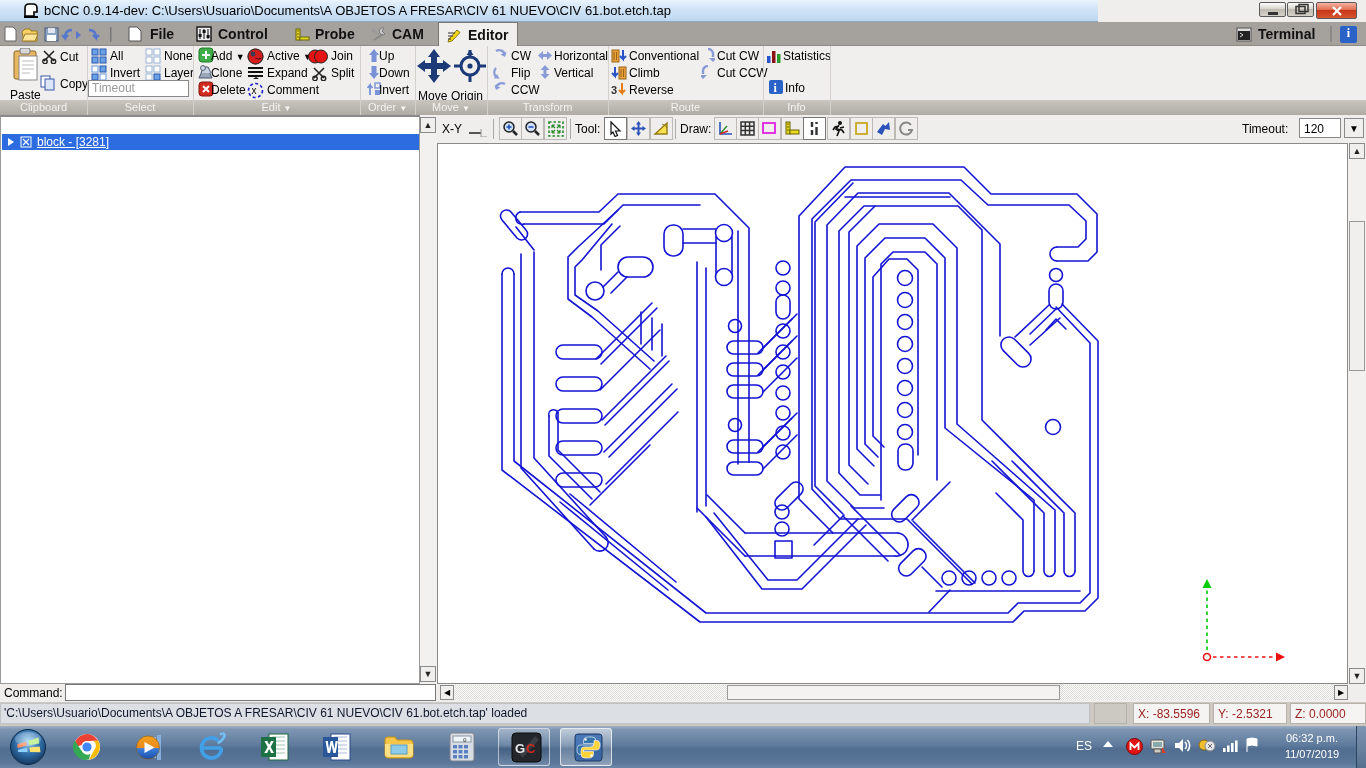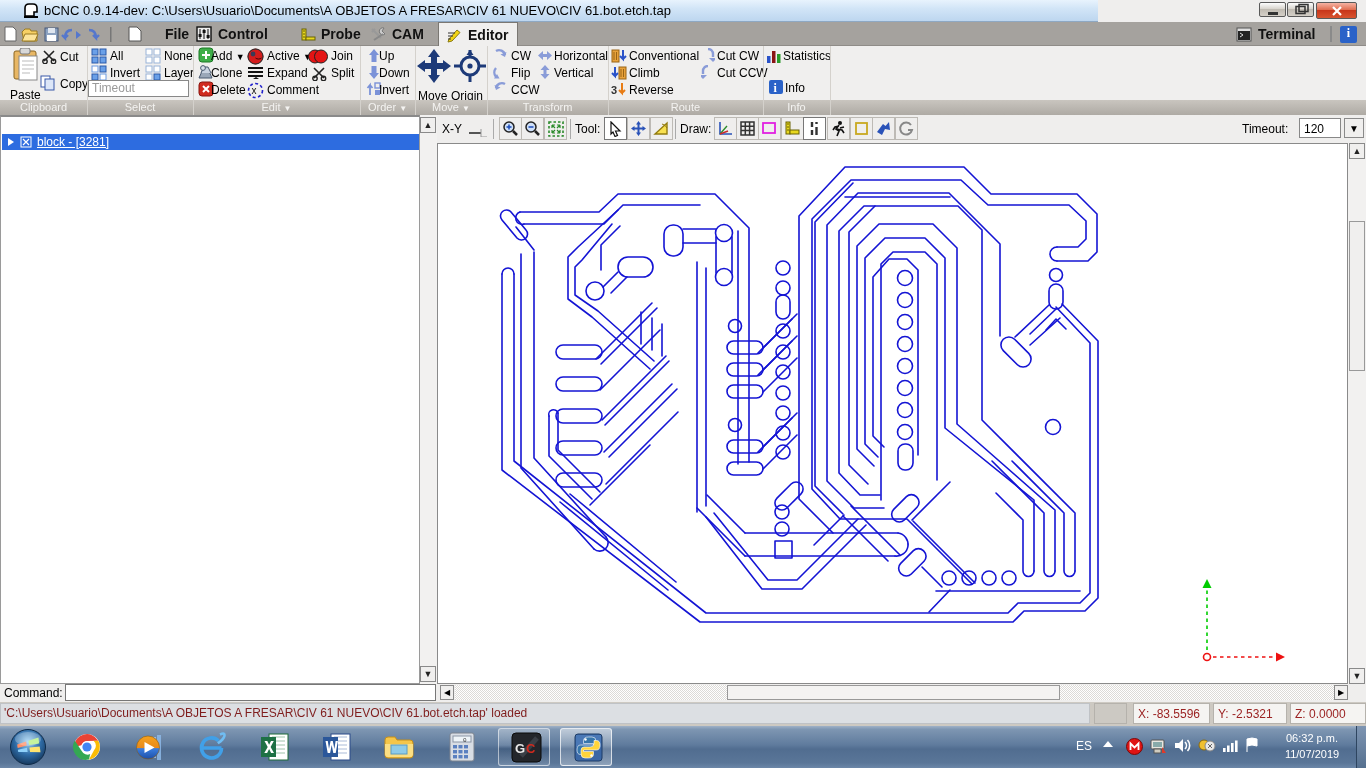--- a/index.html
+++ b/index.html
@@ -65,33 +65,33 @@
       <rect x="43" y="9" width="9" height="6" fill="#fff"></rect>
    <path d="M68 4 q-7 0 -7 8 l-3 -3 m3 3 l3 -3" stroke="#5577cc" stroke-width="2.4" fill="none"></path>
    <path d="M72 13 l5 -4 l-5 -4 z" fill="#5577cc"></path>
    <path d="M85 4 q7 0 7 8 l-3 -3 m3 3 l3 -3" stroke="#5577cc" stroke-width="2.4" fill="none"></path>
    <rect x="106" y="1" width="1.5" height="15" fill="#777"></rect>
  </svg>
  <div class="tab" style="left:118px;width:72px">
       <svg width="14" height="16" viewBox="0 0 14 16" style="margin-left:10px">
         <path d="M1 1 h8 l4 4 v10 h-12 z" fill="#fff" stroke="#555"></path>
       </svg>
-      <span style="margin-left:23px">File</span>
+      <span style="margin-left:8px">File</span>
     </div>
  <div class="tab" style="left:190px;width:92px">
       <svg width="16" height="16" viewBox="0 0 16 16" style="margin-left:6px">
         <rect x="1" y="1" width="14" height="14" fill="#eee" stroke="#111" stroke-width="1.4"></rect>
         <path d="M4 3 v10 M8 3 v10 M12 3 v10" stroke="#111"></path>
         <rect x="2.6" y="8" width="3" height="3" fill="#111"></rect>
         <rect x="6.6" y="4" width="3" height="3" fill="#111"></rect>
         <rect x="10.6" y="9" width="3" height="3" fill="#111"></rect>
       </svg>
       <span style="margin-left:6px">Control</span>
     </div>
- <div class="tab" style="left:294px;width:82px">
+ <div class="tab" style="left:288px;width:82px">
       <svg width="16" height="16" viewBox="0 0 16 16" style="margin-left:6px">
         <rect x="2" y="3" width="4" height="11" fill="#e8d81f" stroke="#6a6205"></rect>
         <path d="M3 5 h2 M3 8 h2 M3 11 h2" stroke="#6a6205"></path>
         <rect x="6" y="11" width="9" height="3" fill="#e8d81f" stroke="#6a6205"></rect>
       </svg>
       <span style="margin-left:5px">Probe</span>
     </div>
  <div class="tab" style="left:364px;width:74px">
       <svg width="17" height="16" viewBox="0 0 17 16" style="margin-left:6px">
         <path d="M2 3 l9 9 m-9 -6 l3 -3" stroke="#999" stroke-width="2"></path>
@@ -603,21 +603,21 @@
     </div>
  <div class="abs scroll-track" style="left:455px;top:1px;width:879px;height:15px"></div>
  <div class="abs" style="left:727px;top:1px;width:333px;height:15px;background:#f4f3f2;border:1px solid #999"></div>
  <div class="sbtn" style="left:1334px;top:1px;width:14px;height:15px">
       <span style="font-size:8px">▶</span>
     </div>
 </div>
 
 <div id="statusrow">
  <div class="abs" style="left:0;top:1px;width:1090px;height:21px;background:#dcdfe3;border:1px solid #bfc2c6"></div>
- <div class="abs" style="left:4px;top:4px;font-size:12px;color:#7f1d1d;white-space:nowrap">'C:\Users\Usuario\Documents\A OBJETOS A FRESAR\CIV 61 NUEVO\CIV 61.bot.etch.tap' loaded</div>
+ <div class="abs" style="left:4px;top:4px;font-size:12px;color:#0f172a;white-space:nowrap">'C:\Users\Usuario\Documents\A OBJETOS A FRESAR\CIV 61 NUEVO\CIV 61.bot.etch.tap' loaded</div>
  <div class="abs" style="left:1094px;top:1px;width:33px;height:21px;background:#ccc9c3;border:1px solid #b5b2ac"></div>
  <div class="abs" style="left:1133px;top:1px;width:77px;height:21px;background:#f5f4f2;border:1px solid #b5b2ac;font-size:12px;color:#9b2323;padding:3px 0 0 4px">X: -83.5596</div>
  <div class="abs" style="left:1213px;top:1px;width:74px;height:21px;background:#f5f4f2;border:1px solid #b5b2ac;font-size:12px;color:#9b2323;padding:3px 0 0 4px">Y: -2.5321</div>
  <div class="abs" style="left:1290px;top:1px;width:76px;height:21px;background:#f5f4f2;border:1px solid #b5b2ac;font-size:12px;color:#9b2323;padding:3px 0 0 4px">Z: 0.0000</div>
 </div>
 
 <div id="taskbar">
 
  <svg class="abs" style="left:8px;top:1px" width="40" height="40" viewBox="0 0 40 40">
   <defs>

